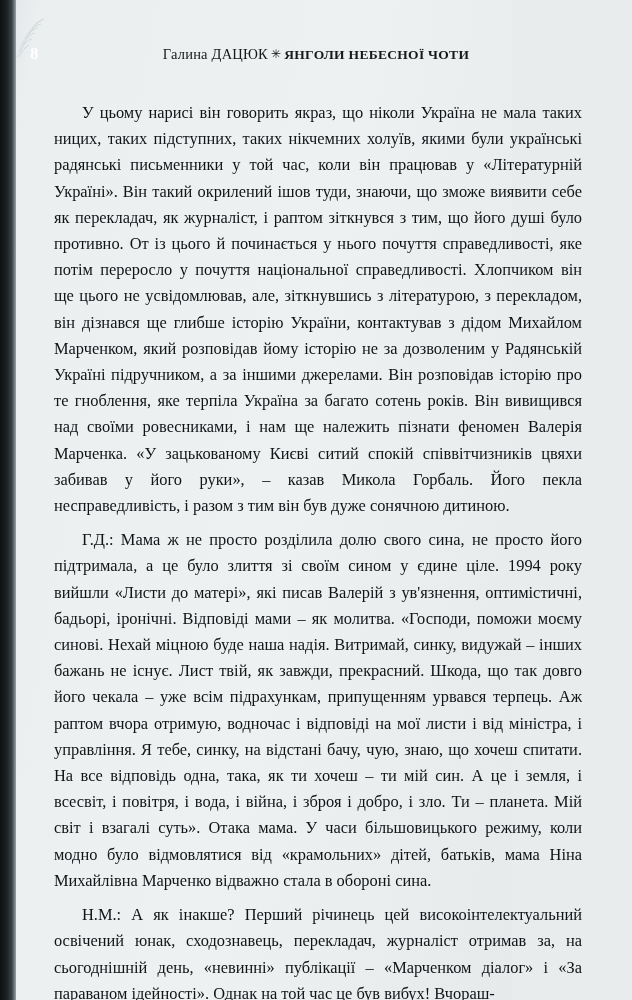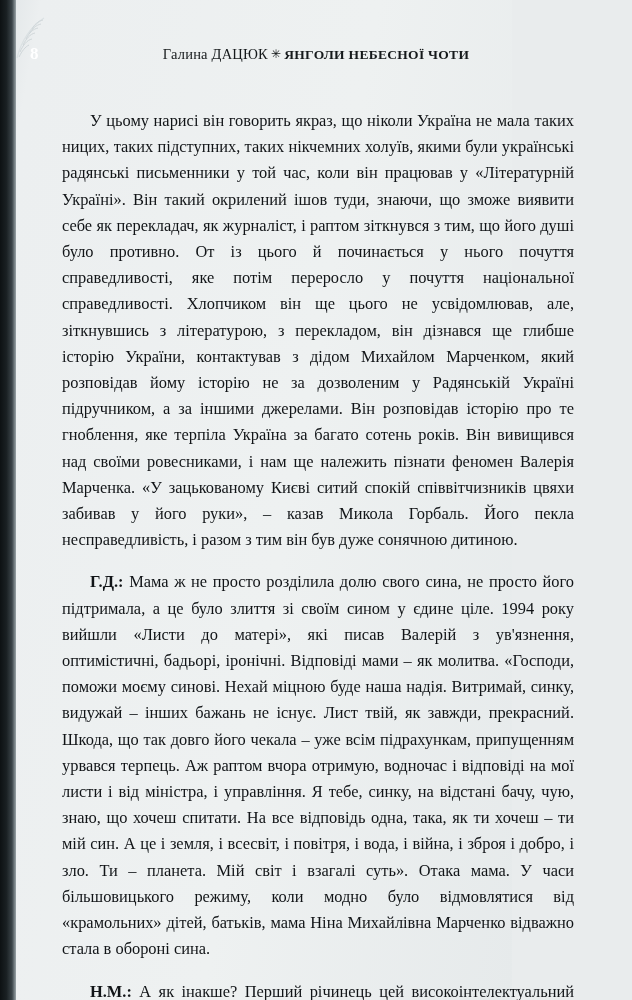--- a/index.html
+++ b/index.html
@@ -78,30 +78,30 @@
     letter-spacing: 0.3px;
   }
   
   .textblock {
     position: absolute;
     left: 46px;
     top: 92px;
     width: 544px;
   }
   p {
-    margin: 16px;
+    margin: 8px;
     font-size: 16.4px;
     line-height: 26.2px;
     color: #111417;
     text-align: justify;
     text-indent: 28px;
     hyphens: auto;
   }
   p .spk {
-    font-weight: bold;
+    font-weight: normal;
   }
   .feather-svg {
     display: block;
   }
 </style>
 </head>
 <body>
 
 <div class="page">
 

